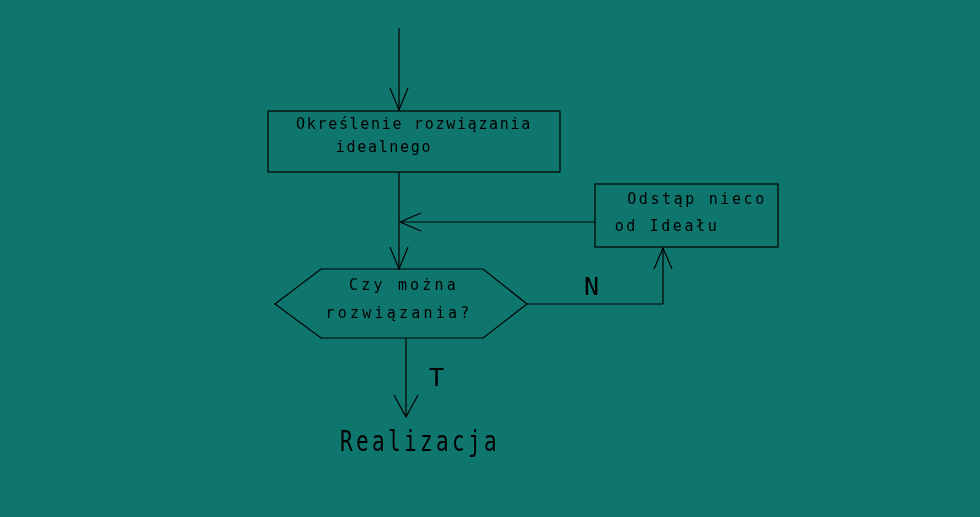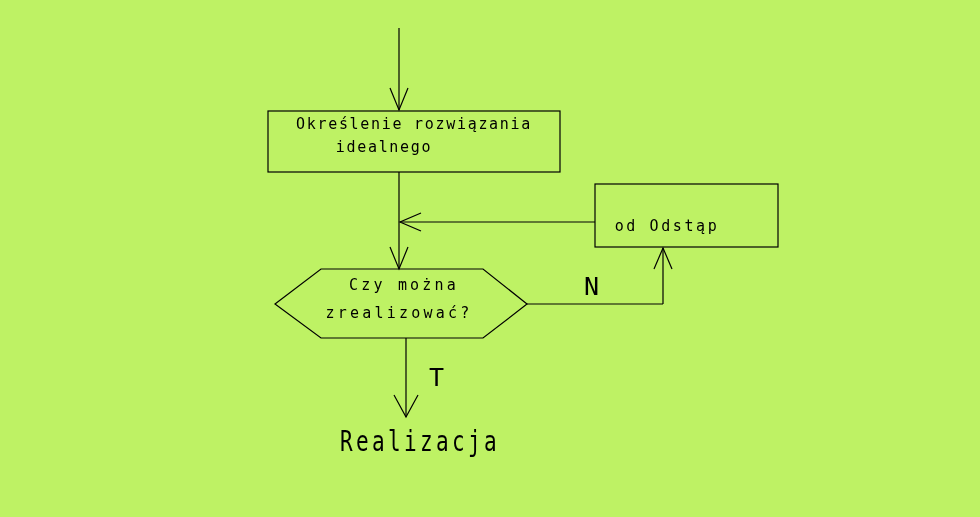--- a/index.html
+++ b/index.html
@@ -4,21 +4,21 @@
 <style>
   html, body {
     margin: 0;
     padding: 0;
     background: #ffffff;
   }
   .canvas {
     position: relative;
     width: 980px;
     height: 517px;
-    background: #bef264;
+    background: #0f766e;
     overflow: hidden;
     font-family: "DejaVu Sans Mono", monospace;
     color: #000000;
   }
   .canvas svg {
     position: absolute;
     left: 0;
     top: 0;
   }
   .stroke {
@@ -81,23 +81,24 @@
     <line class="stroke" x1="663" y1="304" x2="663" y2="248"></line>
     <path class="stroke" d="M654,269 L663,248 L672,269"></path>
 
     <line class="stroke" x1="406" y1="338" x2="406" y2="417"></line>
     <path class="stroke" d="M394,395 L406,417 L418,395"></path>
   </svg>
 
   <div class="label node-text" style="left:414px; top:124px;">Określenie rozwiązania</div>
   <div class="label node-text" style="left:384px; top:147px;text-align:center;">idealnego</div>
 
-  <div class="label node-text-wide" style="left:667px; top:226px;">od Odstąp</div>
+  <div class="label node-text-wide" style="left:697px; top:199px;">Odstąp nieco</div>
+  <div class="label node-text-wide" style="left:667px; top:226px;">od Ideału</div>
 
   <div class="label node-text-hex" style="left:404px; top:285px;text-align:right;">Czy można</div>
-  <div class="label node-text-hex" style="left:399px; top:313px;">zrealizować?</div>
+  <div class="label node-text-hex" style="left:399px; top:313px;">rozwiązania?</div>
 
   <div class="label branch-label" style="left:592px; top:286px;">N</div>
   <div class="label branch-label" style="left:437px; top:377px;">T</div>
 
   <div class="label end-label" style="left:420px; top:442px;">Realizacja</div>
 
 </div>
 
 </body></html>

